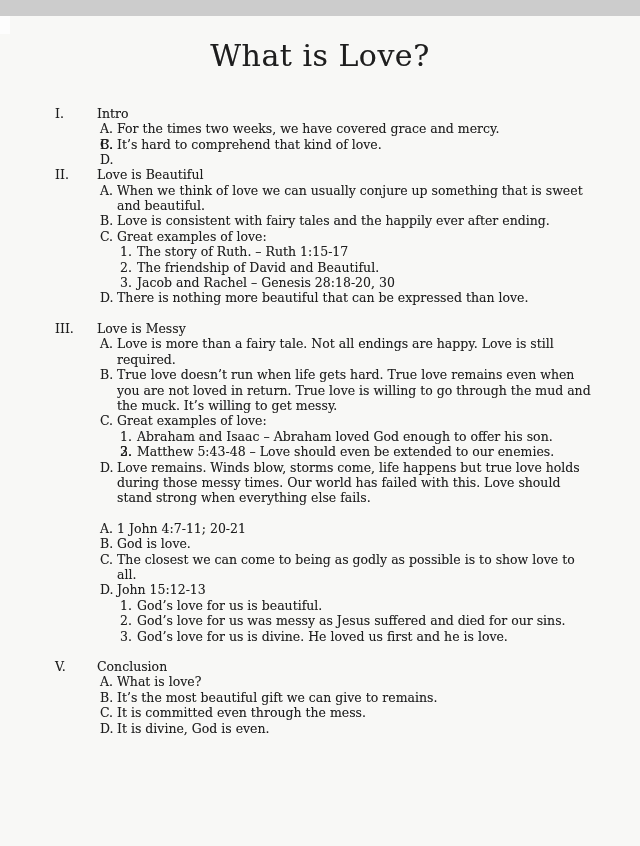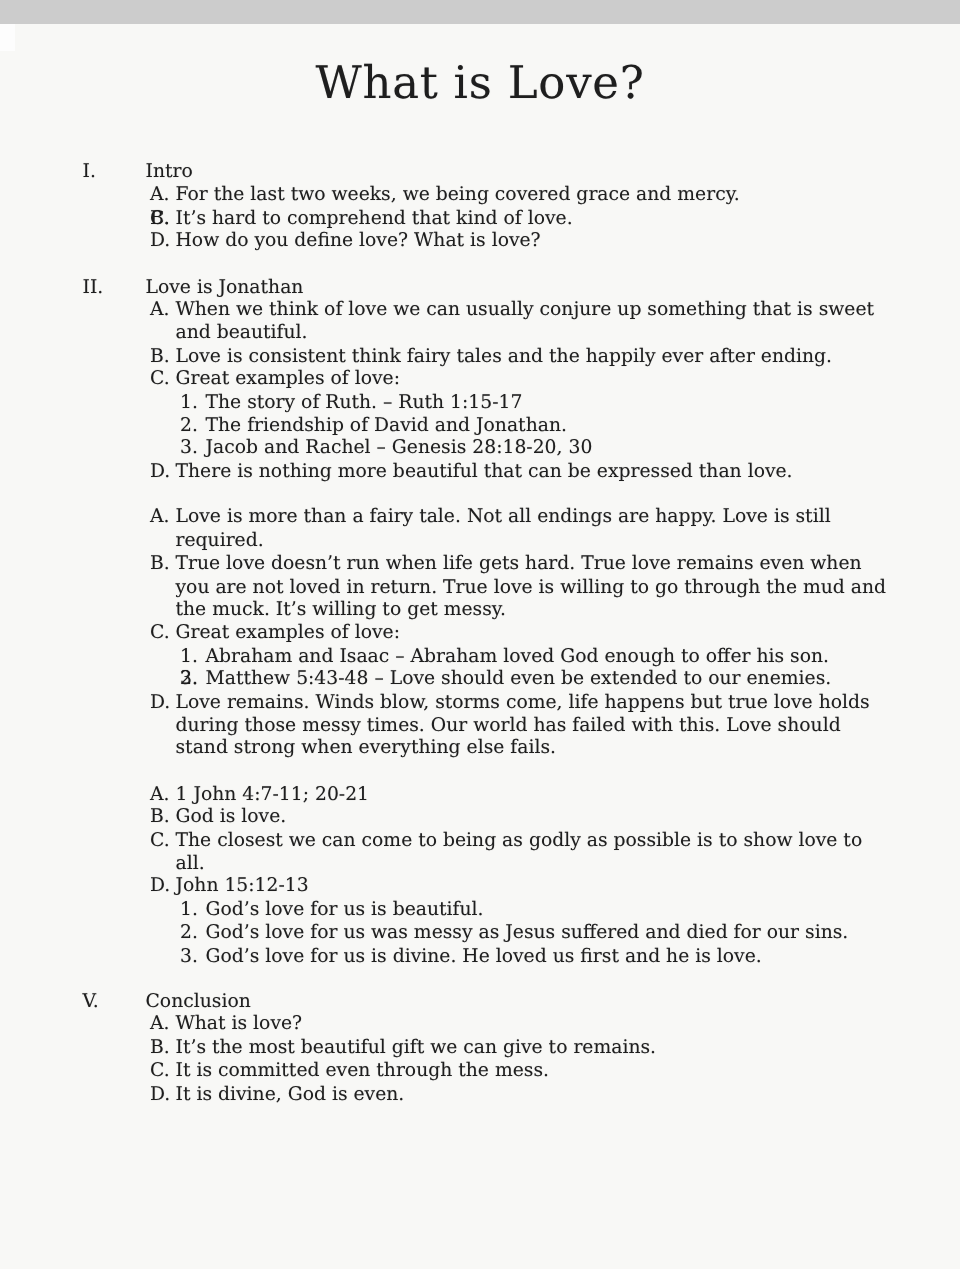--- a/index.html
+++ b/index.html
@@ -51,36 +51,37 @@
 </style>
 </head>
 <body>
 
 <div class="page">
   <div class="corner-patch"></div>
   <h1 class="title">What is Love?</h1>
   <div class="outline">
       <div class="section">
         <div class="sec-head"><span class="roman">I.</span><span class="head-text">Intro</span></div>
-        <div class="item"><span class="label">A.</span><span class="text">For the last two weeks, we being covered grace and mercy.</span></div>
+        <div class="item"><span class="label">A.</span><span class="text">For the times two weeks, we have covered grace and mercy.</span></div>
         <div class="item"><span class="label">B.</span></div>
         <div class="item"><span class="label">C.</span><span class="text">It’s hard to comprehend that kind of love.</span></div>
-        <div class="item"><span class="label">D.</span><span class="text">How do you define love? What is love?</span></div>
+        <div class="item"><span class="label">D.</span></div>
       </div>
       <div class="section">
-        <div class="sec-head"><span class="roman">II.</span><span class="head-text">Love is Jonathan</span></div>
+        <div class="sec-head"><span class="roman">II.</span><span class="head-text">Love is Beautiful</span></div>
         <div class="item"><span class="label">A.</span><span class="text">When we think of love we can usually conjure up something that is sweet and beautiful.</span></div>
-        <div class="item"><span class="label">B.</span><span class="text">Love is consistent think fairy tales and the happily ever after ending.</span></div>
+        <div class="item"><span class="label">B.</span><span class="text">Love is consistent with fairy tales and the happily ever after ending.</span></div>
         <div class="item"><span class="label">C.</span><span class="text">Great examples of love:</span></div>
         <div class="subitem"><span class="label">1.</span><span class="text">The story of Ruth. – Ruth 1:15-17</span></div>
-        <div class="subitem"><span class="label">2.</span><span class="text">The friendship of David and Jonathan.</span></div>
+        <div class="subitem"><span class="label">2.</span><span class="text">The friendship of David and Beautiful.</span></div>
         <div class="subitem"><span class="label">3.</span><span class="text">Jacob and Rachel – Genesis 28:18-20, 30</span></div>
         <div class="item"><span class="label">D.</span><span class="text">There is nothing more beautiful that can be expressed than love.</span></div>
       </div>
       <div class="section">
+        <div class="sec-head"><span class="roman">III.</span><span class="head-text">Love is Messy</span></div>
         <div class="item"><span class="label">A.</span><span class="text">Love is more than a fairy tale. Not all endings are happy. Love is still required.</span></div>
         <div class="item"><span class="label">B.</span><span class="text">True love doesn’t run when life gets hard. True love remains even when you are not loved in return. True love is willing to go through the mud and the muck. It’s willing to get messy.</span></div>
         <div class="item"><span class="label">C.</span><span class="text">Great examples of love:</span></div>
         <div class="subitem"><span class="label">1.</span><span class="text">Abraham and Isaac – Abraham loved God enough to offer his son.</span></div>
         <div class="subitem"><span class="label">2.</span></div>
         <div class="subitem"><span class="label">3.</span><span class="text">Matthew 5:43-48 – Love should even be extended to our enemies.</span></div>
         <div class="item"><span class="label">D.</span><span class="text">Love remains. Winds blow, storms come, life happens but true love holds during those messy times. Our world has failed with this. Love should stand strong when everything else fails.</span></div>
       </div>
       <div class="section">
         <div class="item"><span class="label">A.</span><span class="text">1 John 4:7-11; 20-21</span></div>

